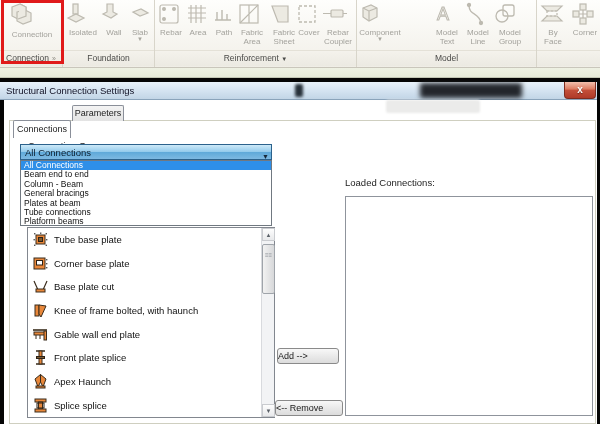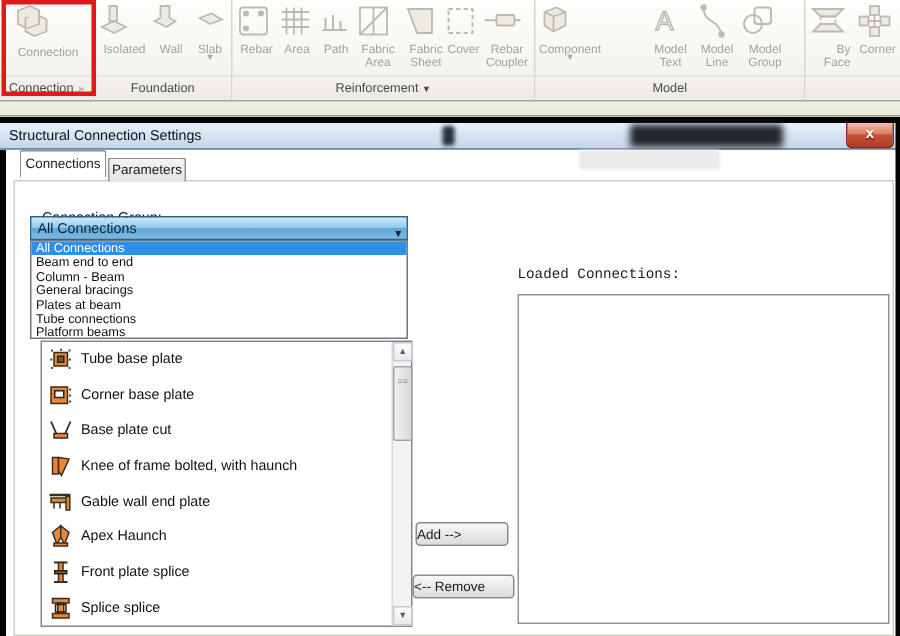--- a/index.html
+++ b/index.html
@@ -35,21 +35,21 @@
   #close-btn { position:absolute; right:1px; top:0; width:32px; height:17px;
     background:linear-gradient(#f3c0ae,#dd7b60 45%,#c4503a 50%,#b03a28);
     border:1px solid #7e2c1f; border-top:none; border-radius:0 0 4px 4px;
     color:#fff; font-weight:bold; font-size:10px; text-align:center; line-height:15px;
     text-shadow:0 1px 1px rgba(0,0,0,.45); }
   #dialog-body { position:absolute; left:4px; top:100px; width:593px; height:324px; background:#fff; }
   #smudge-c { left:382px; top:0px; width:94px; height:13px; background:#ebebea; filter:blur(1.2px); }
 
   .tab { position:absolute; font-size:9px; color:#1c1c1c; text-align:center;
     border:1px solid #8a8f99; border-bottom:none; border-radius:2px 2px 0 0; z-index:3; }
-  #tab-connections { left:9px; top:0; width:58px; height:18px; line-height:17px;
+  #tab-connections { left:9px; top:20px; width:58px; height:18px; line-height:17px;
     background:#fff; z-index:4;text-align:center; }
   #tab-parameters { left:68px; top:5px; width:52px; height:16px; line-height:15px;
     background:linear-gradient(#f4f4f4,#e3e3e3); }
   #tab-pane { position:absolute; left:5px; top:20px; width:587px; height:304px;
     background:#fff; border:1px solid #cfcfc0; }
 
   #conn-group-label { position:absolute; left:24px; top:40px; font-size:9.5px; color:#1c1c1c; }
   #combo { position:absolute; left:16px; top:44px; width:252px; height:16px;
     border:1px solid #2c628c;
     background:linear-gradient(#cde9f8,#94cbec 48%,#5fa9d9 52%,#7db9e2);
@@ -71,29 +71,29 @@
   .scroll-arrow { position:absolute; left:0; width:13px; height:13px; text-align:center;
     font-size:6px; color:#5b6168; line-height:13px;
     background:linear-gradient(#fdfdfd,#e8e9eb); border:1px solid #c9cbcf; }
   #scroll-up { top:0; }
   #scroll-down { bottom:0; }
   #scroll-thumb { position:absolute; left:0; top:16px; width:13px; height:50px;
     background:linear-gradient(90deg,#f2f2f2,#d7d8da); border:1px solid #9fa4aa; border-radius:2px; }
   #scroll-grip { position:absolute; left:2px; top:8px; width:8px; font-size:6px; color:#8f949a;
     line-height:4px; letter-spacing:0; }
 
-  #loaded-label { position:absolute; left:341px; top:77px; font-size:9.5px; color:#1c1c1c;font-family:Liberation Mono, monospace; }
+  #loaded-label { position:absolute; left:341px; top:77px; font-size:9.5px; color:#1c1c1c; }
   #loaded-list { position:absolute; left:341px; top:96px; width:248px; height:220px;
     background:#fff; border:1px solid #8f949c; }
 
   .pushbtn { position:absolute; font-size:9px; color:#1a1a1a; text-align:left;
     background:linear-gradient(#f8f8f8,#ebebeb 45%,#dcdcdc); border:1px solid #8a8a8a;
     border-radius:3px; z-index:15; }
   #add-btn { left:273px; top:248px; width:62px; height:16px; line-height:15px; }
-  #remove-btn { left:271px; top:283px; width:68px; height:16px; line-height:15px; }
+  #remove-btn { left:271px; top:300px; width:68px; height:16px; line-height:15px; }
 
   svg { display:block; }
 </style>
 </head>
 <body>
 
 <div id="stage">
 
   <div id="ribbon">
 
@@ -275,21 +275,21 @@
               </g>
             </svg>
         </span>
         <span>Model</span><br>
         <span>Group</span>
       </div>
       <div class="panel-label"><span>Model</span></div>
     </div>
 
     <div class="panel" style="left:537px;width:63px;border-right:none;">
-      <div class="rbtn" style="left:2px;width:28px;text-align:right;">
+      <div class="rbtn" style="left:2px;width:28px;">
         <span class="ric">
           <svg width="26" height="24" viewBox="0 0 26 24">
               <g fill="#eceae2" stroke="#bdbab0" stroke-width="1.2">
             <path d="M3 4 H23 L18 9 H8 Z"></path>
                 <path d="M8 14 H18 L23 19 H3 Z"></path>
                 <path d="M8 9 H18 V14 H8 Z" fill="none" stroke-dasharray="2 2"></path>
               </g>
             </svg>
         </span>
         <span>By</span><br>
@@ -417,39 +417,39 @@
             <path d="M4 9 L4 13 M8 9 L8 13" stroke="#3a2c1c"></path>
               </g>
             </svg>
         </span>
         <span class="clabel">Gable wall end plate</span>
       </div>
       <div class="citem">
         <span class="cicon">
           <svg width="17" height="17" viewBox="0 0 17 17">
               <g>
+            <path d="M4 2 H13 M4 15 H13" stroke="#3a2c1c" stroke-width="1.4"></path>
+            <rect x="7" y="2" width="3" height="13" fill="#e8873a" stroke="#3a2c1c"></rect>
+            <rect x="4.5" y="7.5" width="8" height="2" fill="#7a5a33" stroke="#2c2115"></rect>
+              </g>
+            </svg>
+        </span>
+        <span class="clabel">Front plate splice</span>
+      </div>
+      <div class="citem">
+        <span class="cicon">
+          <svg width="17" height="17" viewBox="0 0 17 17">
+              <g>
             <path d="M8.5 1.5 L3 6 L6 14 L8.5 9 Z" fill="#e8873a" stroke="#3a2c1c"></path>
             <path d="M8.5 1.5 L14 6 L11 14 L8.5 9 Z" fill="#e8873a" stroke="#3a2c1c"></path>
             <rect x="4" y="13" width="9" height="2" fill="#e8873a" stroke="#3a2c1c"></rect>
               </g>
             </svg>
         </span>
         <span class="clabel">Apex Haunch</span>
-      </div>
-      <div class="citem">
-        <span class="cicon">
-          <svg width="17" height="17" viewBox="0 0 17 17">
-              <g>
-            <path d="M4 2 H13 M4 15 H13" stroke="#3a2c1c" stroke-width="1.4"></path>
-            <rect x="7" y="2" width="3" height="13" fill="#e8873a" stroke="#3a2c1c"></rect>
-            <rect x="4.5" y="7.5" width="8" height="2" fill="#7a5a33" stroke="#2c2115"></rect>
-              </g>
-            </svg>
-        </span>
-        <span class="clabel">Front plate splice</span>
       </div>
       <div class="citem">
         <span class="cicon">
           <svg width="17" height="17" viewBox="0 0 17 17">
               <g>
             <rect x="3" y="2" width="11" height="3" fill="#e8873a" stroke="#3a2c1c"></rect>
             <rect x="6.5" y="5" width="4" height="7" fill="#e8873a" stroke="#3a2c1c"></rect>
             <rect x="5" y="6" width="7" height="5" fill="none" stroke="#2c2115"></rect>
             <rect x="3" y="12" width="11" height="3" fill="#e8873a" stroke="#3a2c1c"></rect>
               </g>

